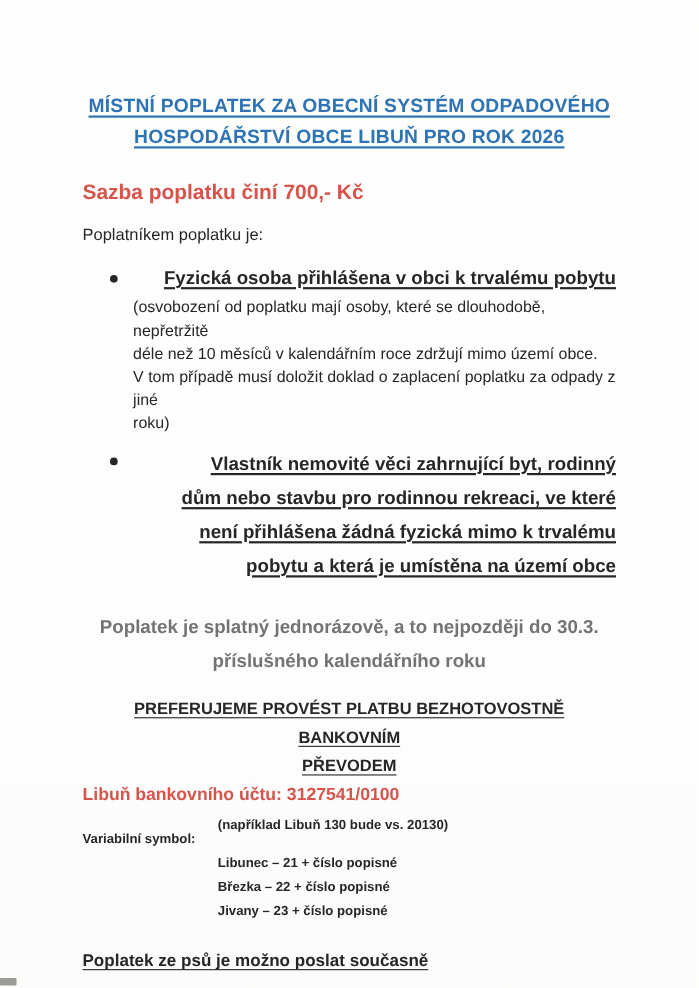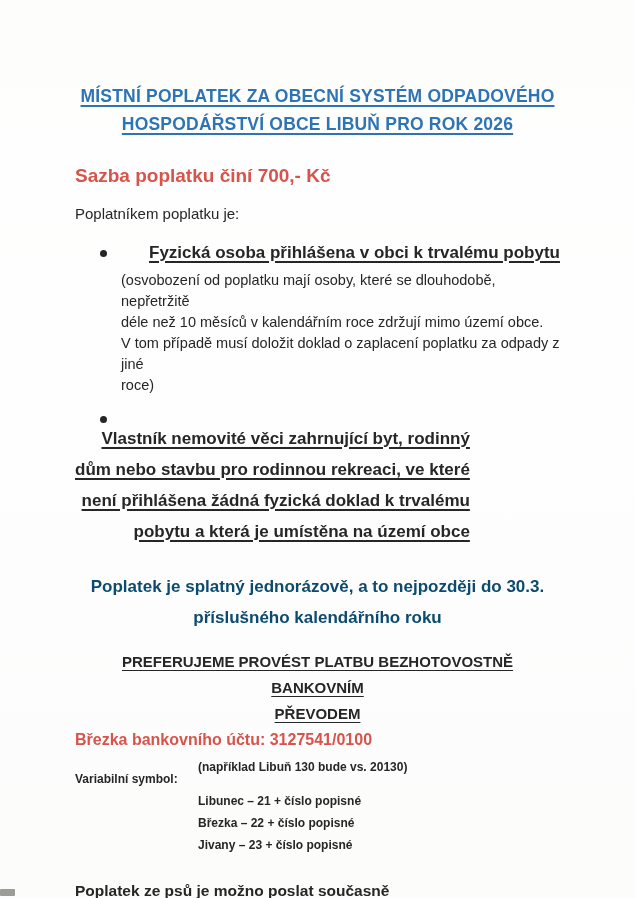--- a/index.html
+++ b/index.html
@@ -44,21 +44,21 @@
   .payer-intro{
     margin-top:16px;
     font-size:15px;
     line-height:20px;
   }
   .bullets{margin-top:16px;}
   .bullet{
     display:flex;
     align-items:flex-start;
   }
-  .bullet + .bullet{margin-top:10px;flex-direction:column;}
+  .bullet + .bullet{margin-top:10px;}
   .bullet-dot{
     flex:0 0 auto;
     width:7px;height:7px;
     border-radius:50%;
     background:#262626;
     margin:10px 14px 0 25px;
   }
   .bullet-body{flex:1 1 auto;}
   .bullet-heading{
     font-weight:bold;
@@ -76,21 +76,21 @@
   .bullet-note{
     margin-top:4px;
     font-size:14.5px;
     line-height:21px;
     font-weight:normal;
   }
   .bullet-note .nline{display:block;}
   .due-notice{
     margin-top:24px;
     text-align:center;
-    color:#0c4a6e;
+    color:#737373;
     font-weight:bold;
     font-size:17px;
     line-height:31px;
   }
   .due-notice .dline{display:block;}
   .transfer-heading{
     margin-top:16px;
     text-align:center;
     font-weight:bold;
     font-size:15px;
@@ -162,51 +162,51 @@
     <div class="bullet">
       <span class="bullet-dot"></span>
       <div class="bullet-body">
         <div class="bullet-heading">
           <span class="hline">Fyzická osoba přihlášena v obci k trvalému pobytu</span>
         </div>
         <div class="bullet-note">
           <span class="nline">(osvobození od poplatku mají osoby, které se dlouhodobě, nepřetržitě</span>
           <span class="nline">déle než 10 měsíců v kalendářním roce zdržují mimo území obce.</span>
           <span class="nline">V tom případě musí doložit doklad o zaplacení poplatku za odpady z jiné</span>
-          <span class="nline">roce)</span>
+          <span class="nline">roku)</span>
         </div>
       </div>
     </div>
 
     <div class="bullet">
       <span class="bullet-dot"></span>
       <div class="bullet-body">
         <div class="bullet-heading bullet2">
           <span class="hline">Vlastník nemovité věci zahrnující byt, rodinný</span>
           <span class="hline">dům nebo stavbu pro rodinnou rekreaci, ve které</span>
-          <span class="hline">není přihlášena žádná fyzická doklad k trvalému</span>
+          <span class="hline">není přihlášena žádná fyzická mimo k trvalému</span>
           <span class="hline">pobytu a která je umístěna na území obce</span>
         </div>
       </div>
     </div>
 
   </div>
 
   <div class="due-notice">
     <span class="dline">Poplatek je splatný jednorázově, a to nejpozději do 30.3.</span>
     <span class="dline">příslušného kalendářního roku</span>
   </div>
 
   <div class="transfer-heading">
     <span class="tline">PREFERUJEME PROVÉST PLATBU BEZHOTOVOSTNĚ BANKOVNÍM</span><br>
     <span class="tline">PŘEVODEM</span>
   </div>
 
   <div class="account-line">
-    <span>Březka bankovního účtu:</span>
+    <span>Libuň bankovního účtu:</span>
     <span>3127541/0100</span>
   </div>
 
   <div class="vs-block">
     <div class="vs-row">
       <span class="vs-label">Variabilní symbol:</span>
       <span class="vs-example">(například Libuň 130 bude vs. 20130)</span>
     </div>
     <div class="vs-row">
       <span class="vs-value vs-indent">Libunec – 21 + číslo popisné</span>

